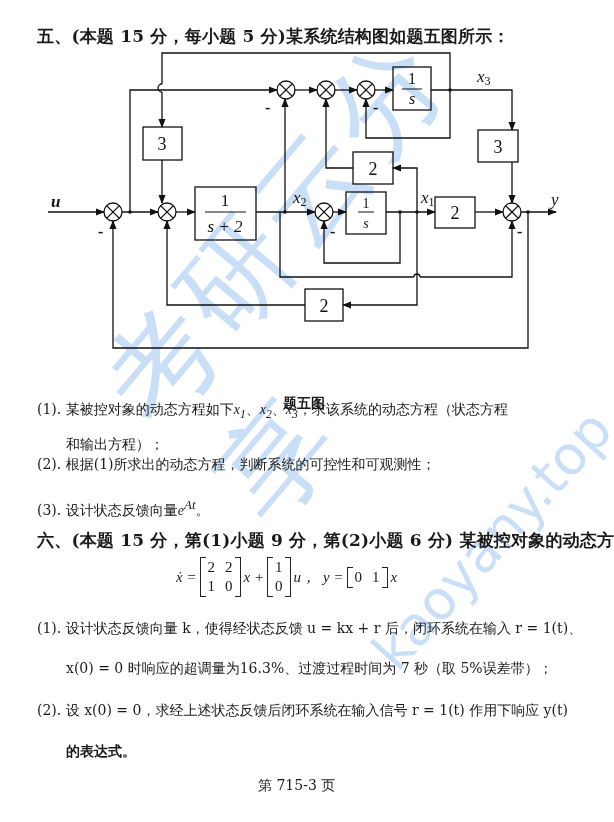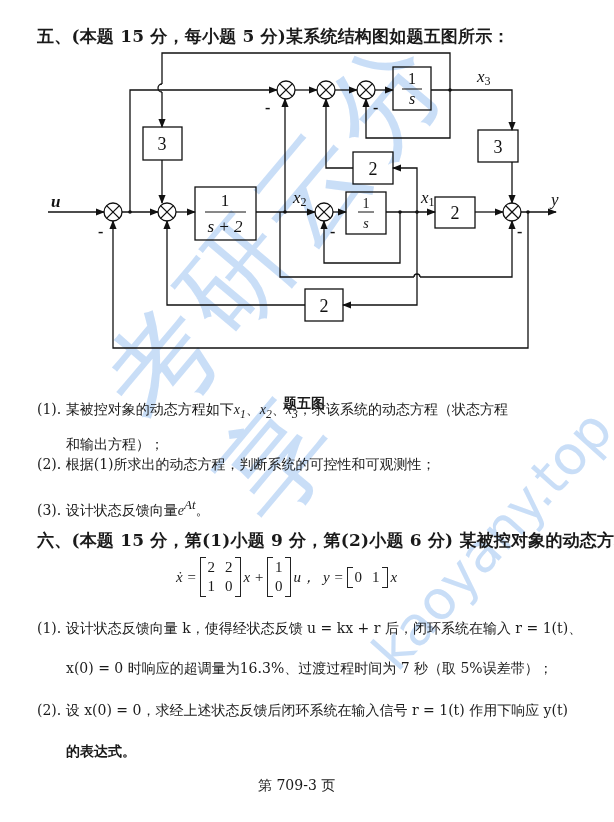--- a/index.html
+++ b/index.html
@@ -228,13 +228,13 @@
   <span>(1).</span>
   <span>设计状态反馈向量 k，使得经状态反馈 u = kx + r 后，闭环系统在输入 r = 1(t)、</span>
 </div>
 <div class="abs txt" style="left:66px;top:660px;">x(0) = 0 时响应的超调量为16.3%、过渡过程时间为 7 秒（取 5%误差带）；</div>
 <div class="abs txt" style="left:37px;top:702px;">
   <span>(2).</span>
   <span>设 x(0) = 0，求经上述状态反馈后闭环系统在输入信号 r = 1(t) 作用下响应 y(t)</span>
 </div>
 <div class="abs txt" style="left:66px;top:743px;font-weight:bold;">的表达式。</div>
 
-<div class="abs txt" style="left:258px;top:777px;">第 709-3 页</div>
+<div class="abs txt" style="left:258px;top:777px;">第 715-3 页</div>
 
 </body></html>

